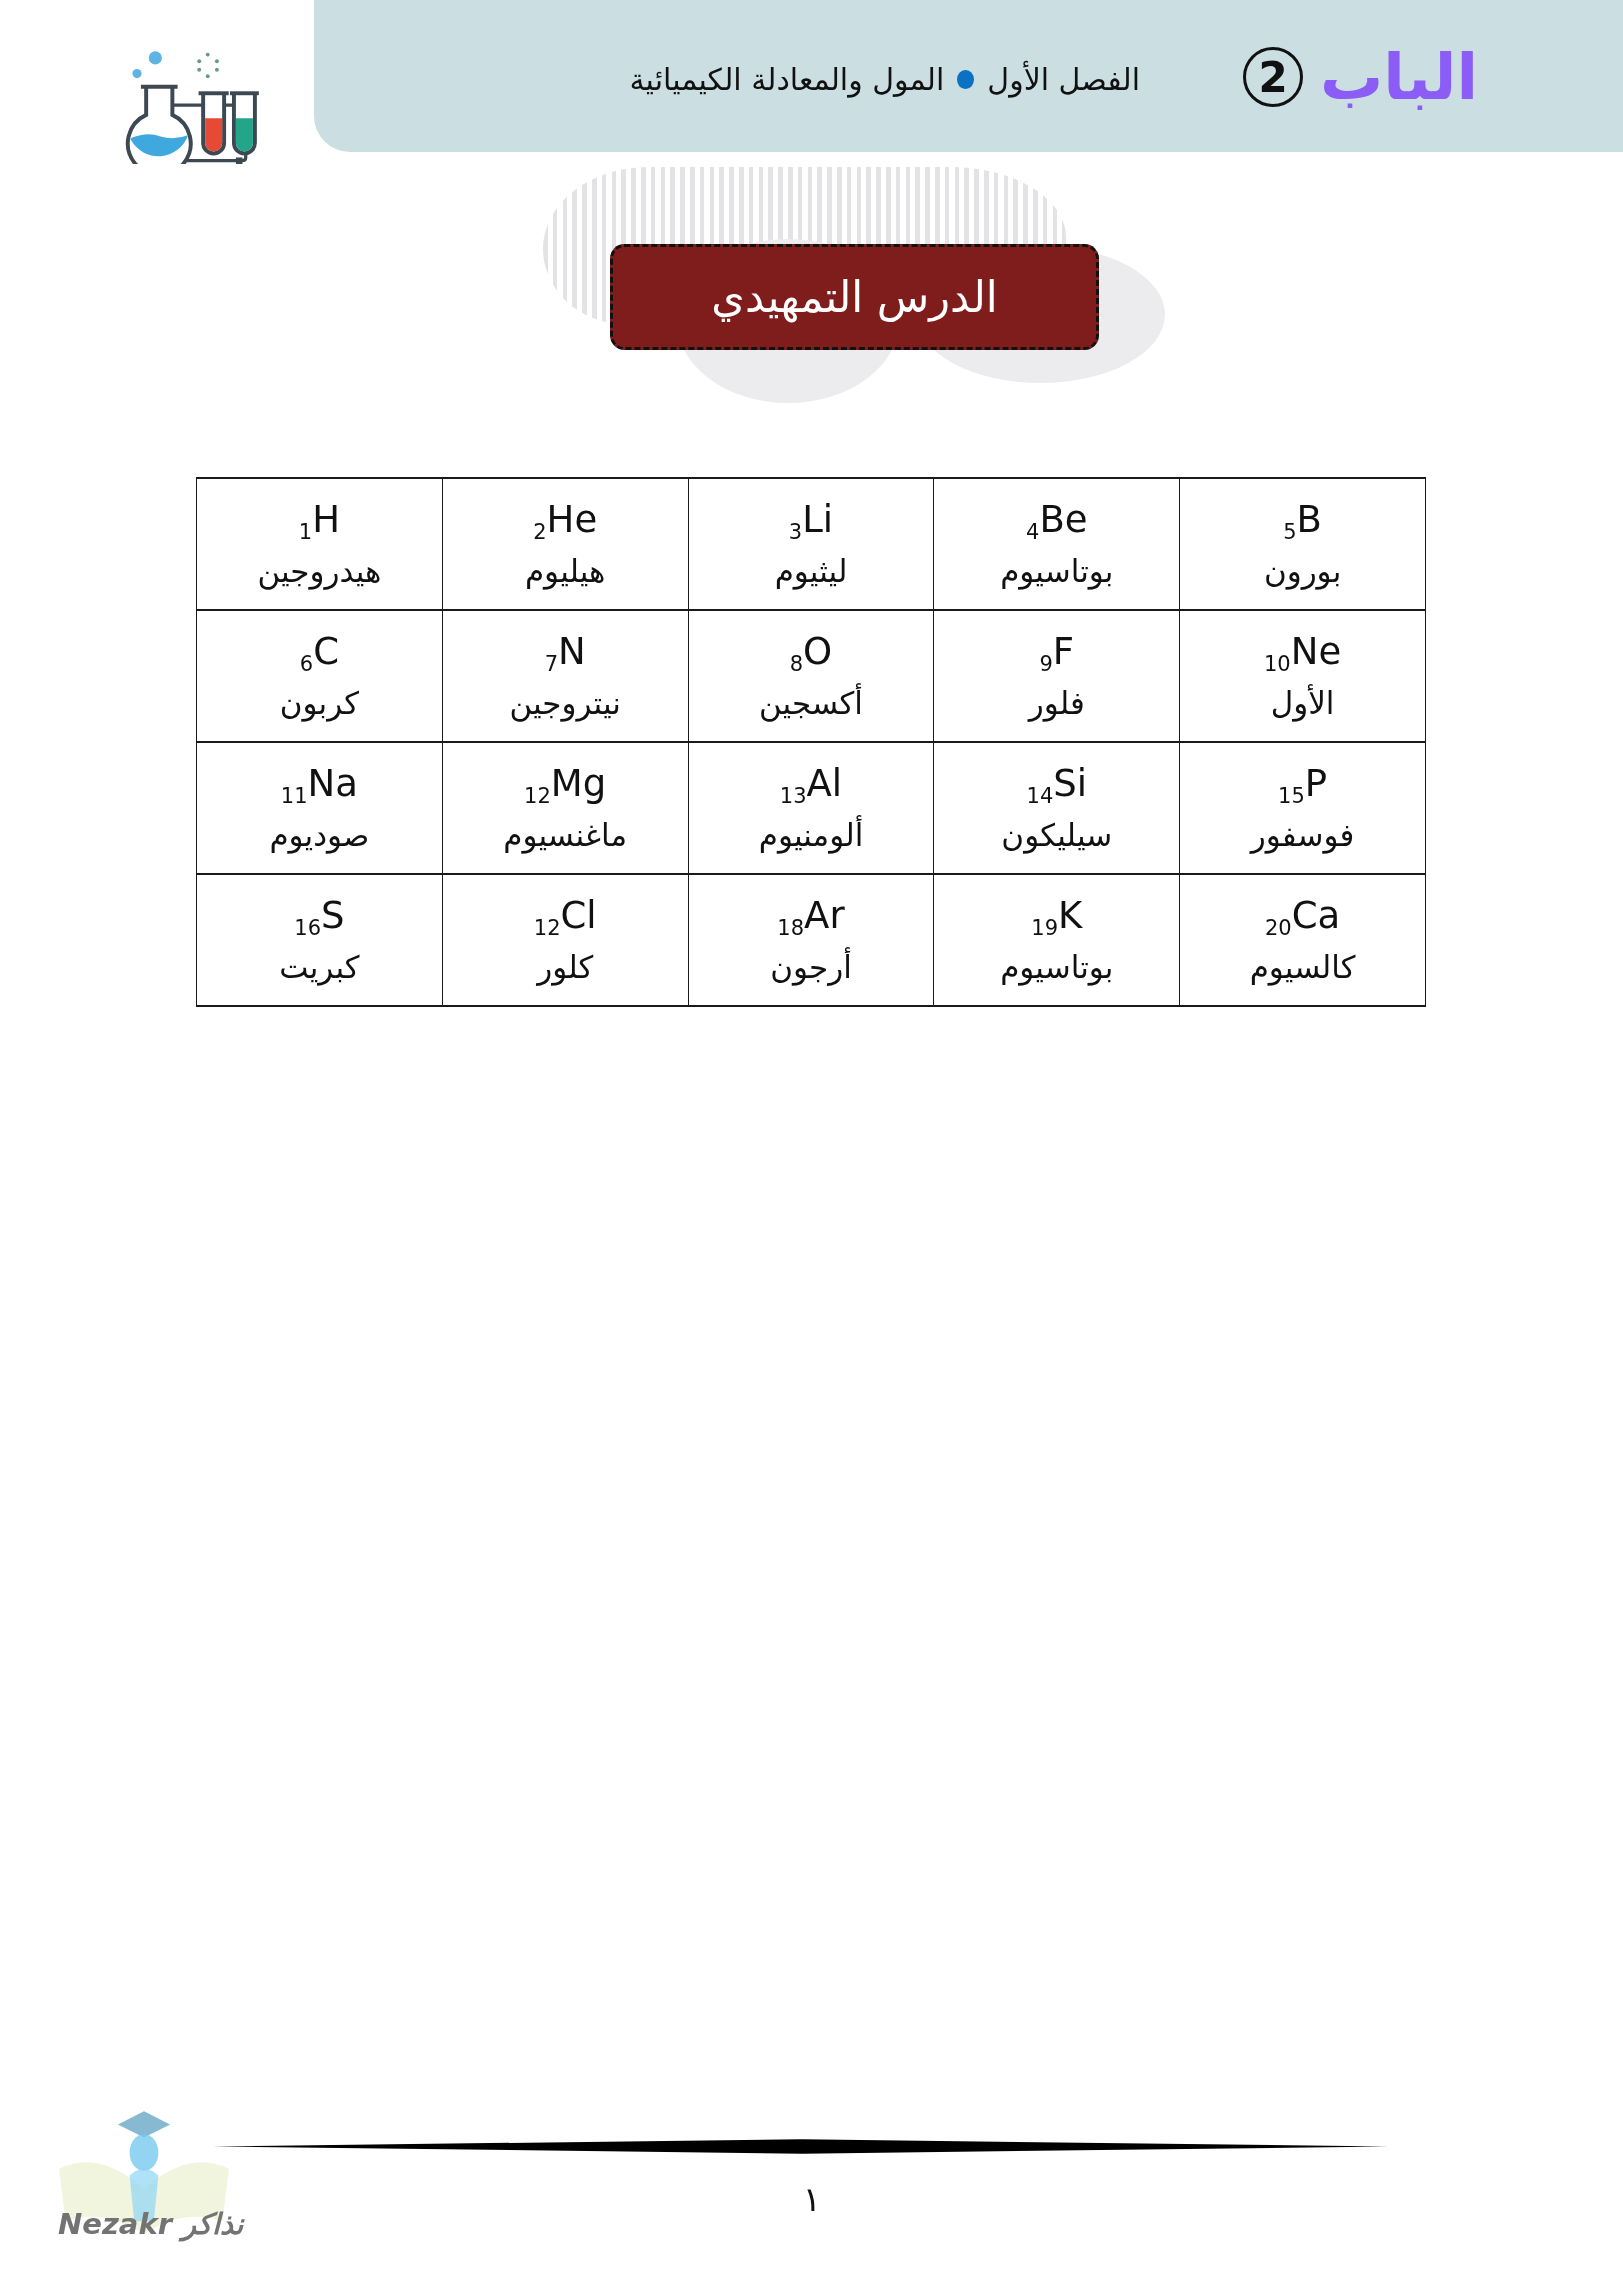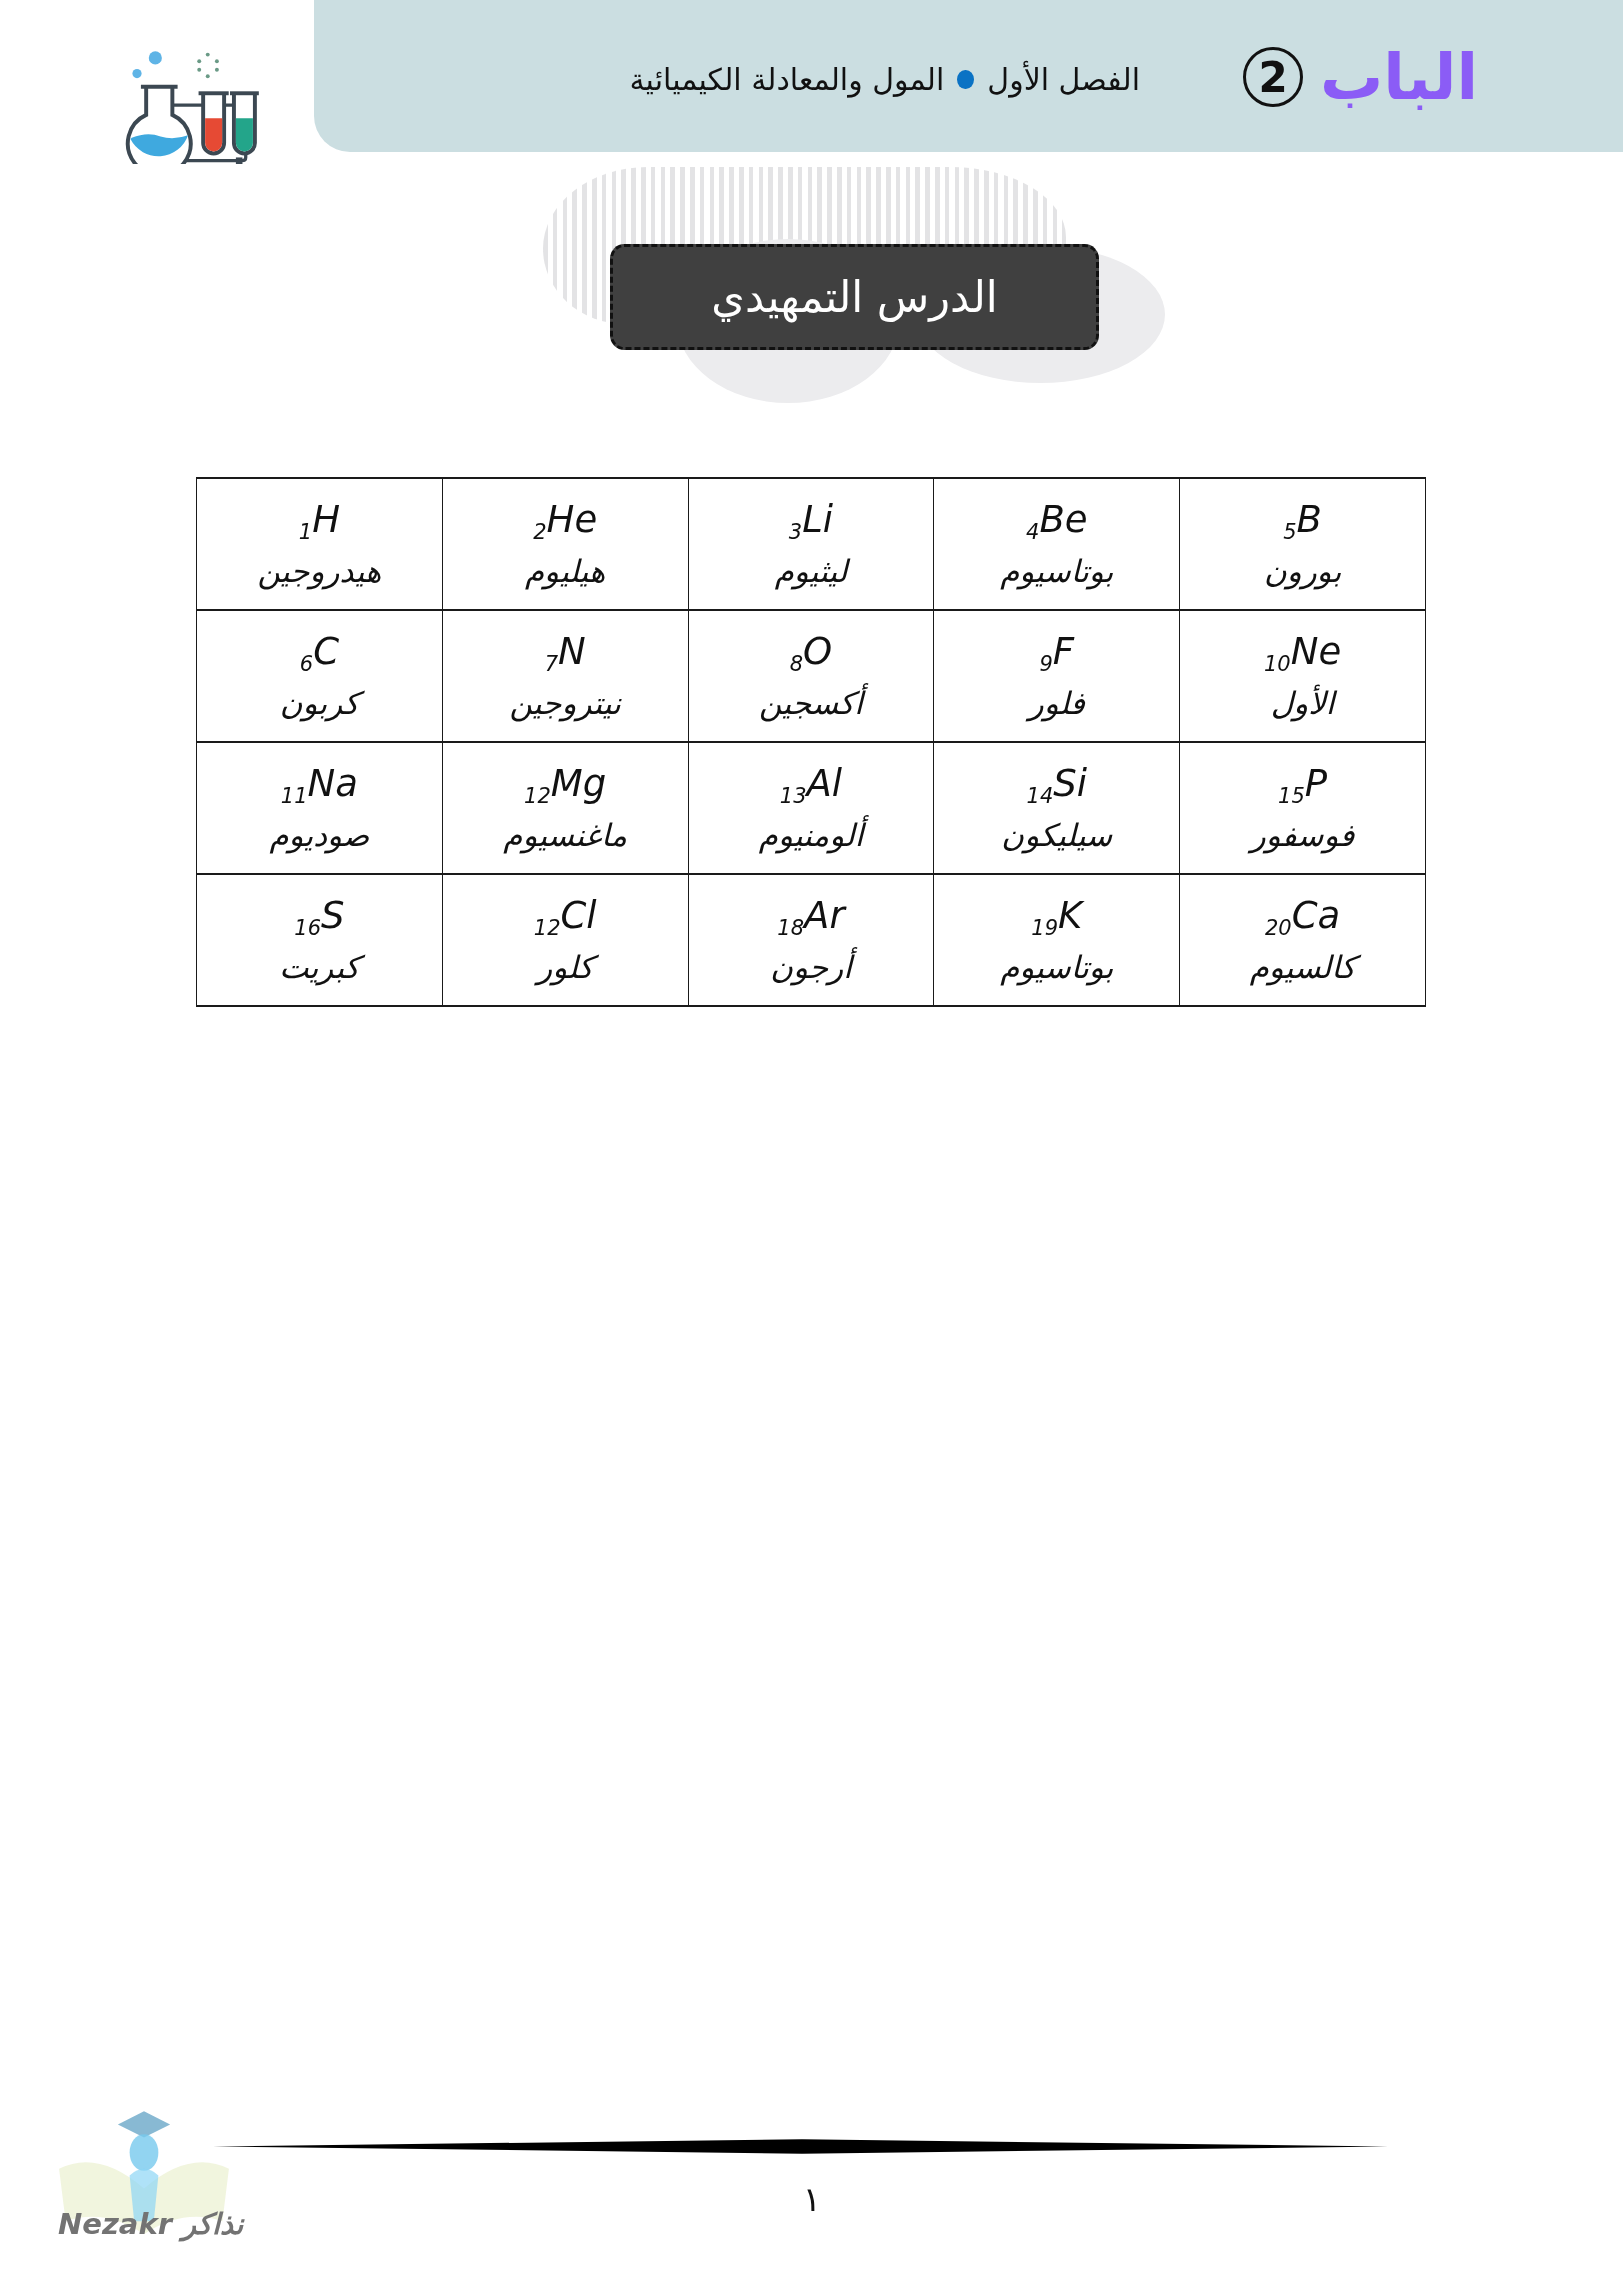--- a/index.html
+++ b/index.html
@@ -31,32 +31,32 @@
   .lesson-wrap { position: absolute; left: 543px; top: 167px; width: 628px; height: 242px; }
   .blob-stripes {
     position: absolute; left: 0; top: 0; width: 523px; height: 157px;
     background: repeating-linear-gradient(90deg, #e3e3e5 0 4.6px, transparent 4.6px 9.8px);
     border-radius: 118px 131px 39px 92px / 92px 79px 39px 85px;
   }
   .blob-grey-a { position: absolute; left: 134px; top: 72px; width: 222px; height: 164px; background:#ececee; border-radius:50%; }
   .blob-grey-b { position: absolute; left: 373px; top: 79px; width: 249px; height: 137px; background:#ececee; border-radius:50%; }
   .lesson-badge {
     position: absolute; left: 67px; top: 77px; width: 489px; height: 106px; box-sizing: border-box;
-    background: #404040; border: 3.3px dashed #111; border-radius: 14.4px;
+    background: #7f1d1d; border: 3.3px dashed #111; border-radius: 14.4px;
     display: flex; align-items: center; justify-content: center;
     color: #ffffff; font-size: 43px; direction: rtl;
   }
 
   .elements-table {
     position: absolute; left: 196px; top: 477px; width: 1230px; border-collapse: collapse;
   }
   .elements-table td {
     border: 2px solid #1a1a1a; width: 20%; height: 130px; text-align: center; vertical-align: middle; padding: 0;
   }
-  .elements-table tr td { border-left-width: 1.3px; border-right-width: 1.3px; font-style: italic; }
+  .elements-table tr td { border-left-width: 1.3px; border-right-width: 1.3px; }
   .cell-inner { display: flex; flex-direction: column; align-items: center; justify-content: center; height: 100%; gap: 14.4px; }
   .symbol { font-size: 37px; line-height: 1; direction: ltr; }
   .symbol sub { font-size: 21px; vertical-align: -6.5px; }
   .arabic-name { font-size: 31px; line-height: 1; direction: rtl; }
 
   .footer-line { position: absolute; left: 213px; top: 2138px; width: 1175px; height: 19.6px; }
   .page-number { position: absolute; left: 802px; top: 2179px; width: 19.6px; text-align: center; font-size: 34px; }
   .brand-logo { position: absolute; left: 46px; top: 2110px; width: 196px; height: 170px; }
   .brand-text { position: absolute; left: 58px; top: 2207px; font-size: 29px; color: #737373; font-weight: bold; font-style: italic; }
 </style>

